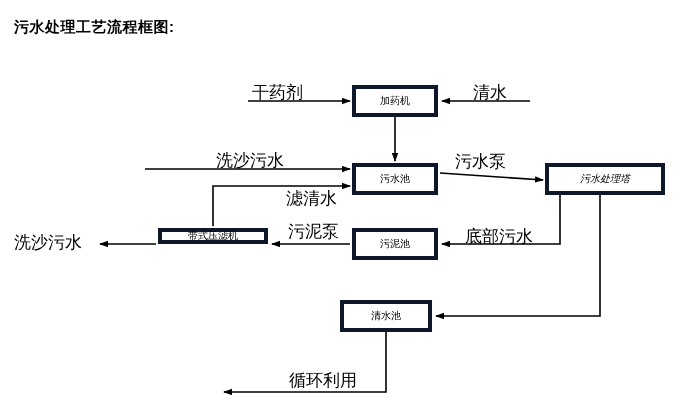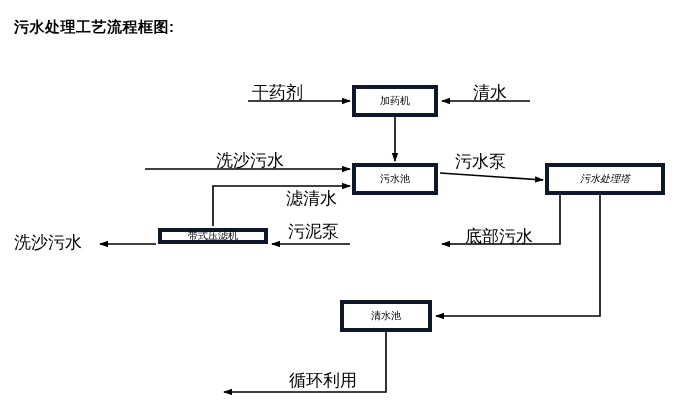--- a/index.html
+++ b/index.html
@@ -102,20 +102,23 @@
   </div>
 
   <div class="node" style="left:352px; top:163px; width:86px; height:32px;">
     <span>污水池</span>
   </div>
 
   <div class="node" style="left:545px; top:163px; width:120px; height:32px;font-style:italic;">
     <span>污水处理塔</span>
   </div>
 
+  <div class="node" style="left:352px; top:228px; width:86px; height:32px;">
+    <span>污泥池</span>
+  </div>
 
   <div class="node" style="left:158px; top:228px; width:110px; height:16px;">
     <span>带式压滤机</span>
   </div>
 
   <div class="node" style="left:340px; top:300px; width:92px; height:32px;">
     <span>清水池</span>
   </div>
 
   <div class="lbl" style="left:252px; top:84px;">干药剂</div>

